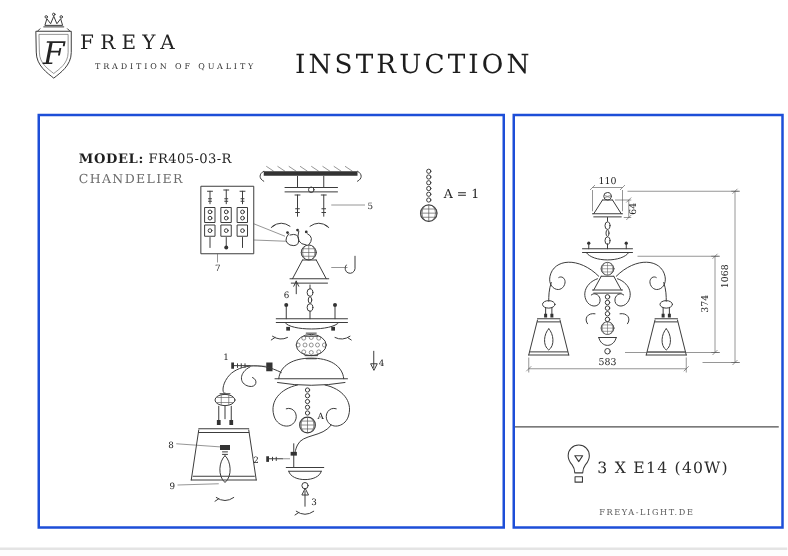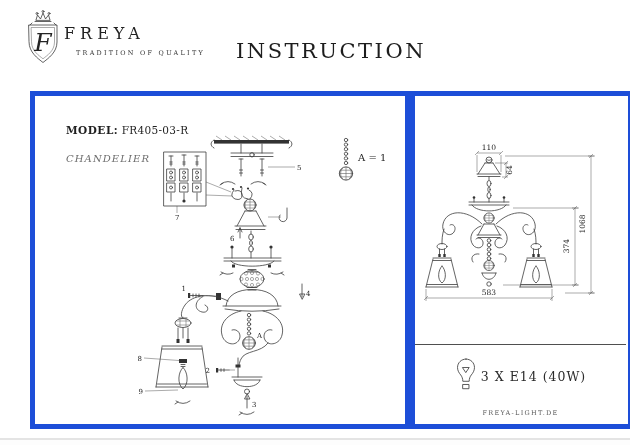--- a/index.html
+++ b/index.html
@@ -12,27 +12,27 @@
   .scan-edge{position:absolute;left:0;top:438px;width:630px;height:7px;
     border-top:2px solid #e4e4e4;background:#fdfdfd;}
   
   .logo-svg{position:absolute;left:23px;top:8px;}
   .brand{position:absolute;left:64px;top:24px;font-size:16px;font-weight:normal;
     letter-spacing:5px;color:#222;}
   .tagline{position:absolute;left:76px;top:49px;font-size:6.4px;letter-spacing:2.3px;color:#333;}
   .title{position:absolute;left:0;top:39px;width:630px;text-align:center;
     font-size:21px;letter-spacing:2.5px;color:#1d1d1d;margin-left:16px;}
   
-  .panel{position:absolute;border:5px solid #1d4ed8;background:#fff;}
+  .panel{position:absolute;border:2px solid #1d4ed8;background:#fff;}
   #left-panel{left:30px;top:91px;width:370px;height:328px;}
   #right-panel{left:410px;top:91px;width:213px;height:328px;}
   .model-block{position:absolute;left:31px;top:28px;line-height:1.25;}
   .model-line{font-size:10.5px;color:#1f1f1f;letter-spacing:.3px;}
   .model-line b{letter-spacing:.5px;}
-  .chandelier-line{font-size:10px;color:#6d6d6d;letter-spacing:1.1px;margin-top:16px;font-style:italic;}
+  .chandelier-line{font-size:10px;color:#6d6d6d;letter-spacing:1.1px;margin-top:4px;}
   .diagram-svg{position:absolute;left:0;top:0;}
   
   .right-bottom{position:absolute;left:0;top:248px;width:211px;height:79px;
     border-top:1px solid #4f4f4f;}
   .spec-row{display:flex;align-items:center;justify-content:center;gap:4px;margin-top:13px;}
   .bulb-spec{font-size:12.5px;letter-spacing:1px;color:#2b2b2b;}
   .website{position:absolute;bottom:7px;left:0;width:100%;text-align:center;
     font-size:6.5px;letter-spacing:1.3px;color:#5a5a5a;}
   
   svg .ln{stroke:#3c3c3c;stroke-width:.8;fill:none;stroke-linecap:round;stroke-linejoin:round;}

